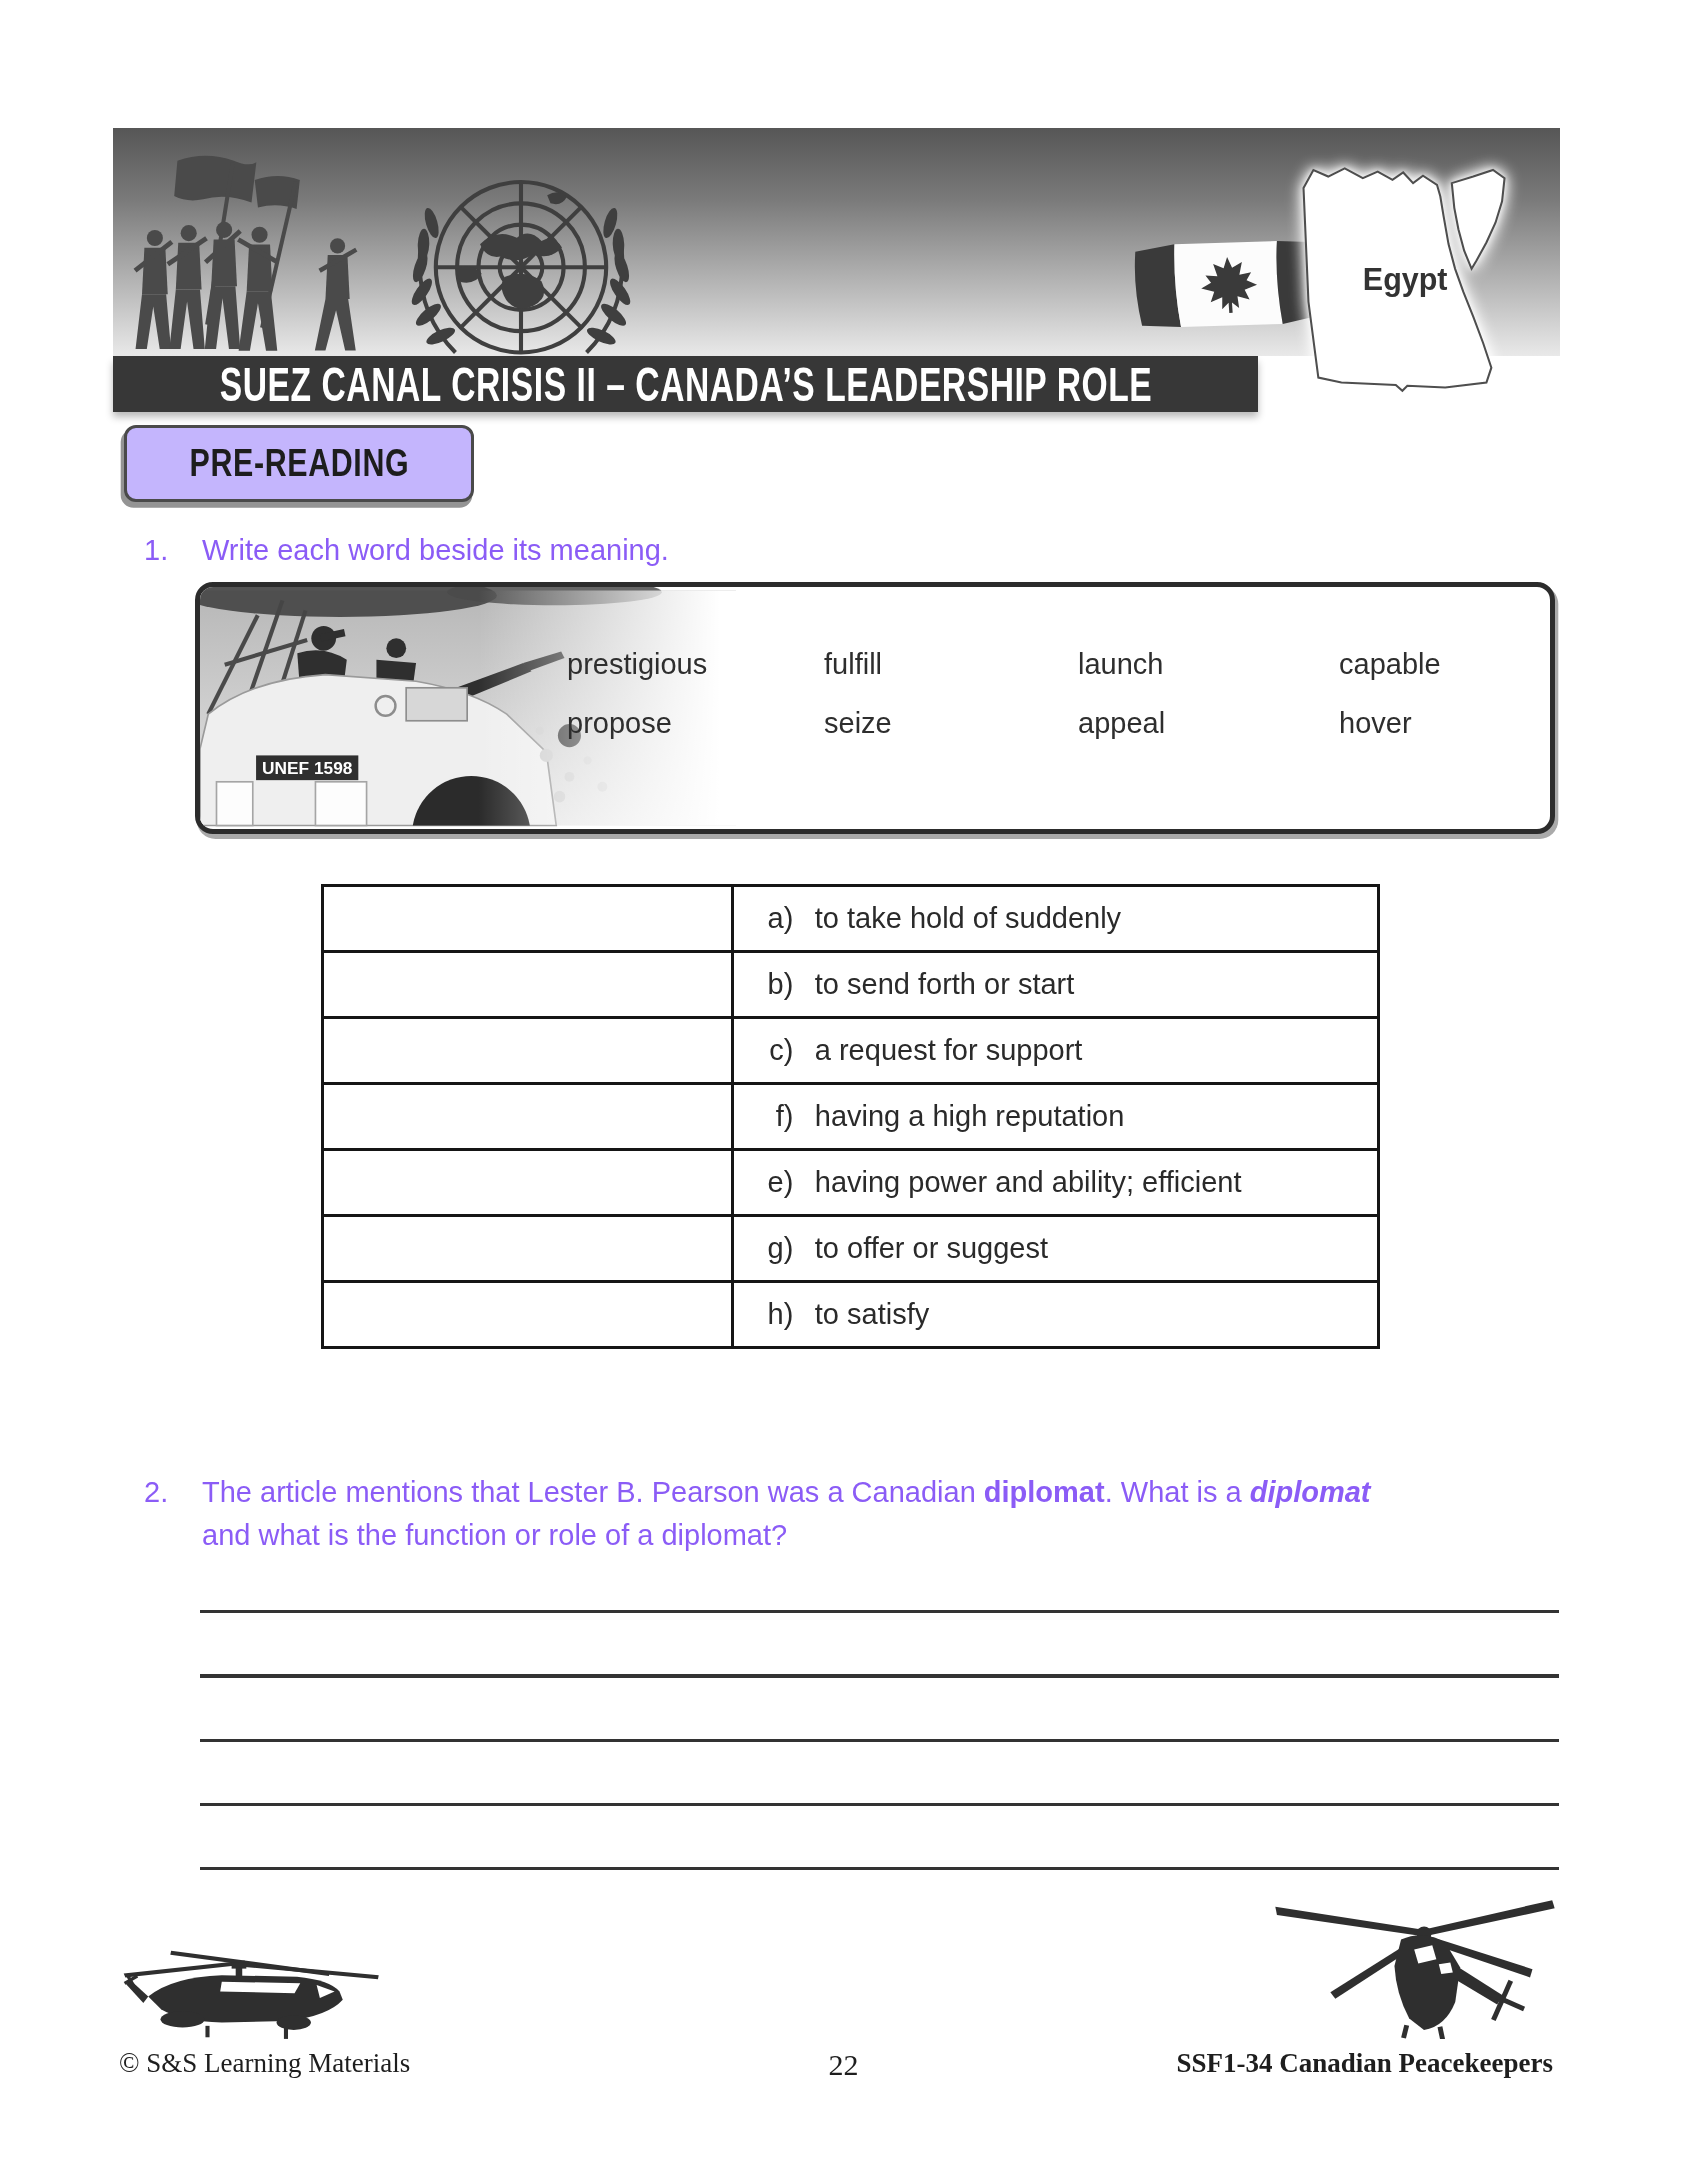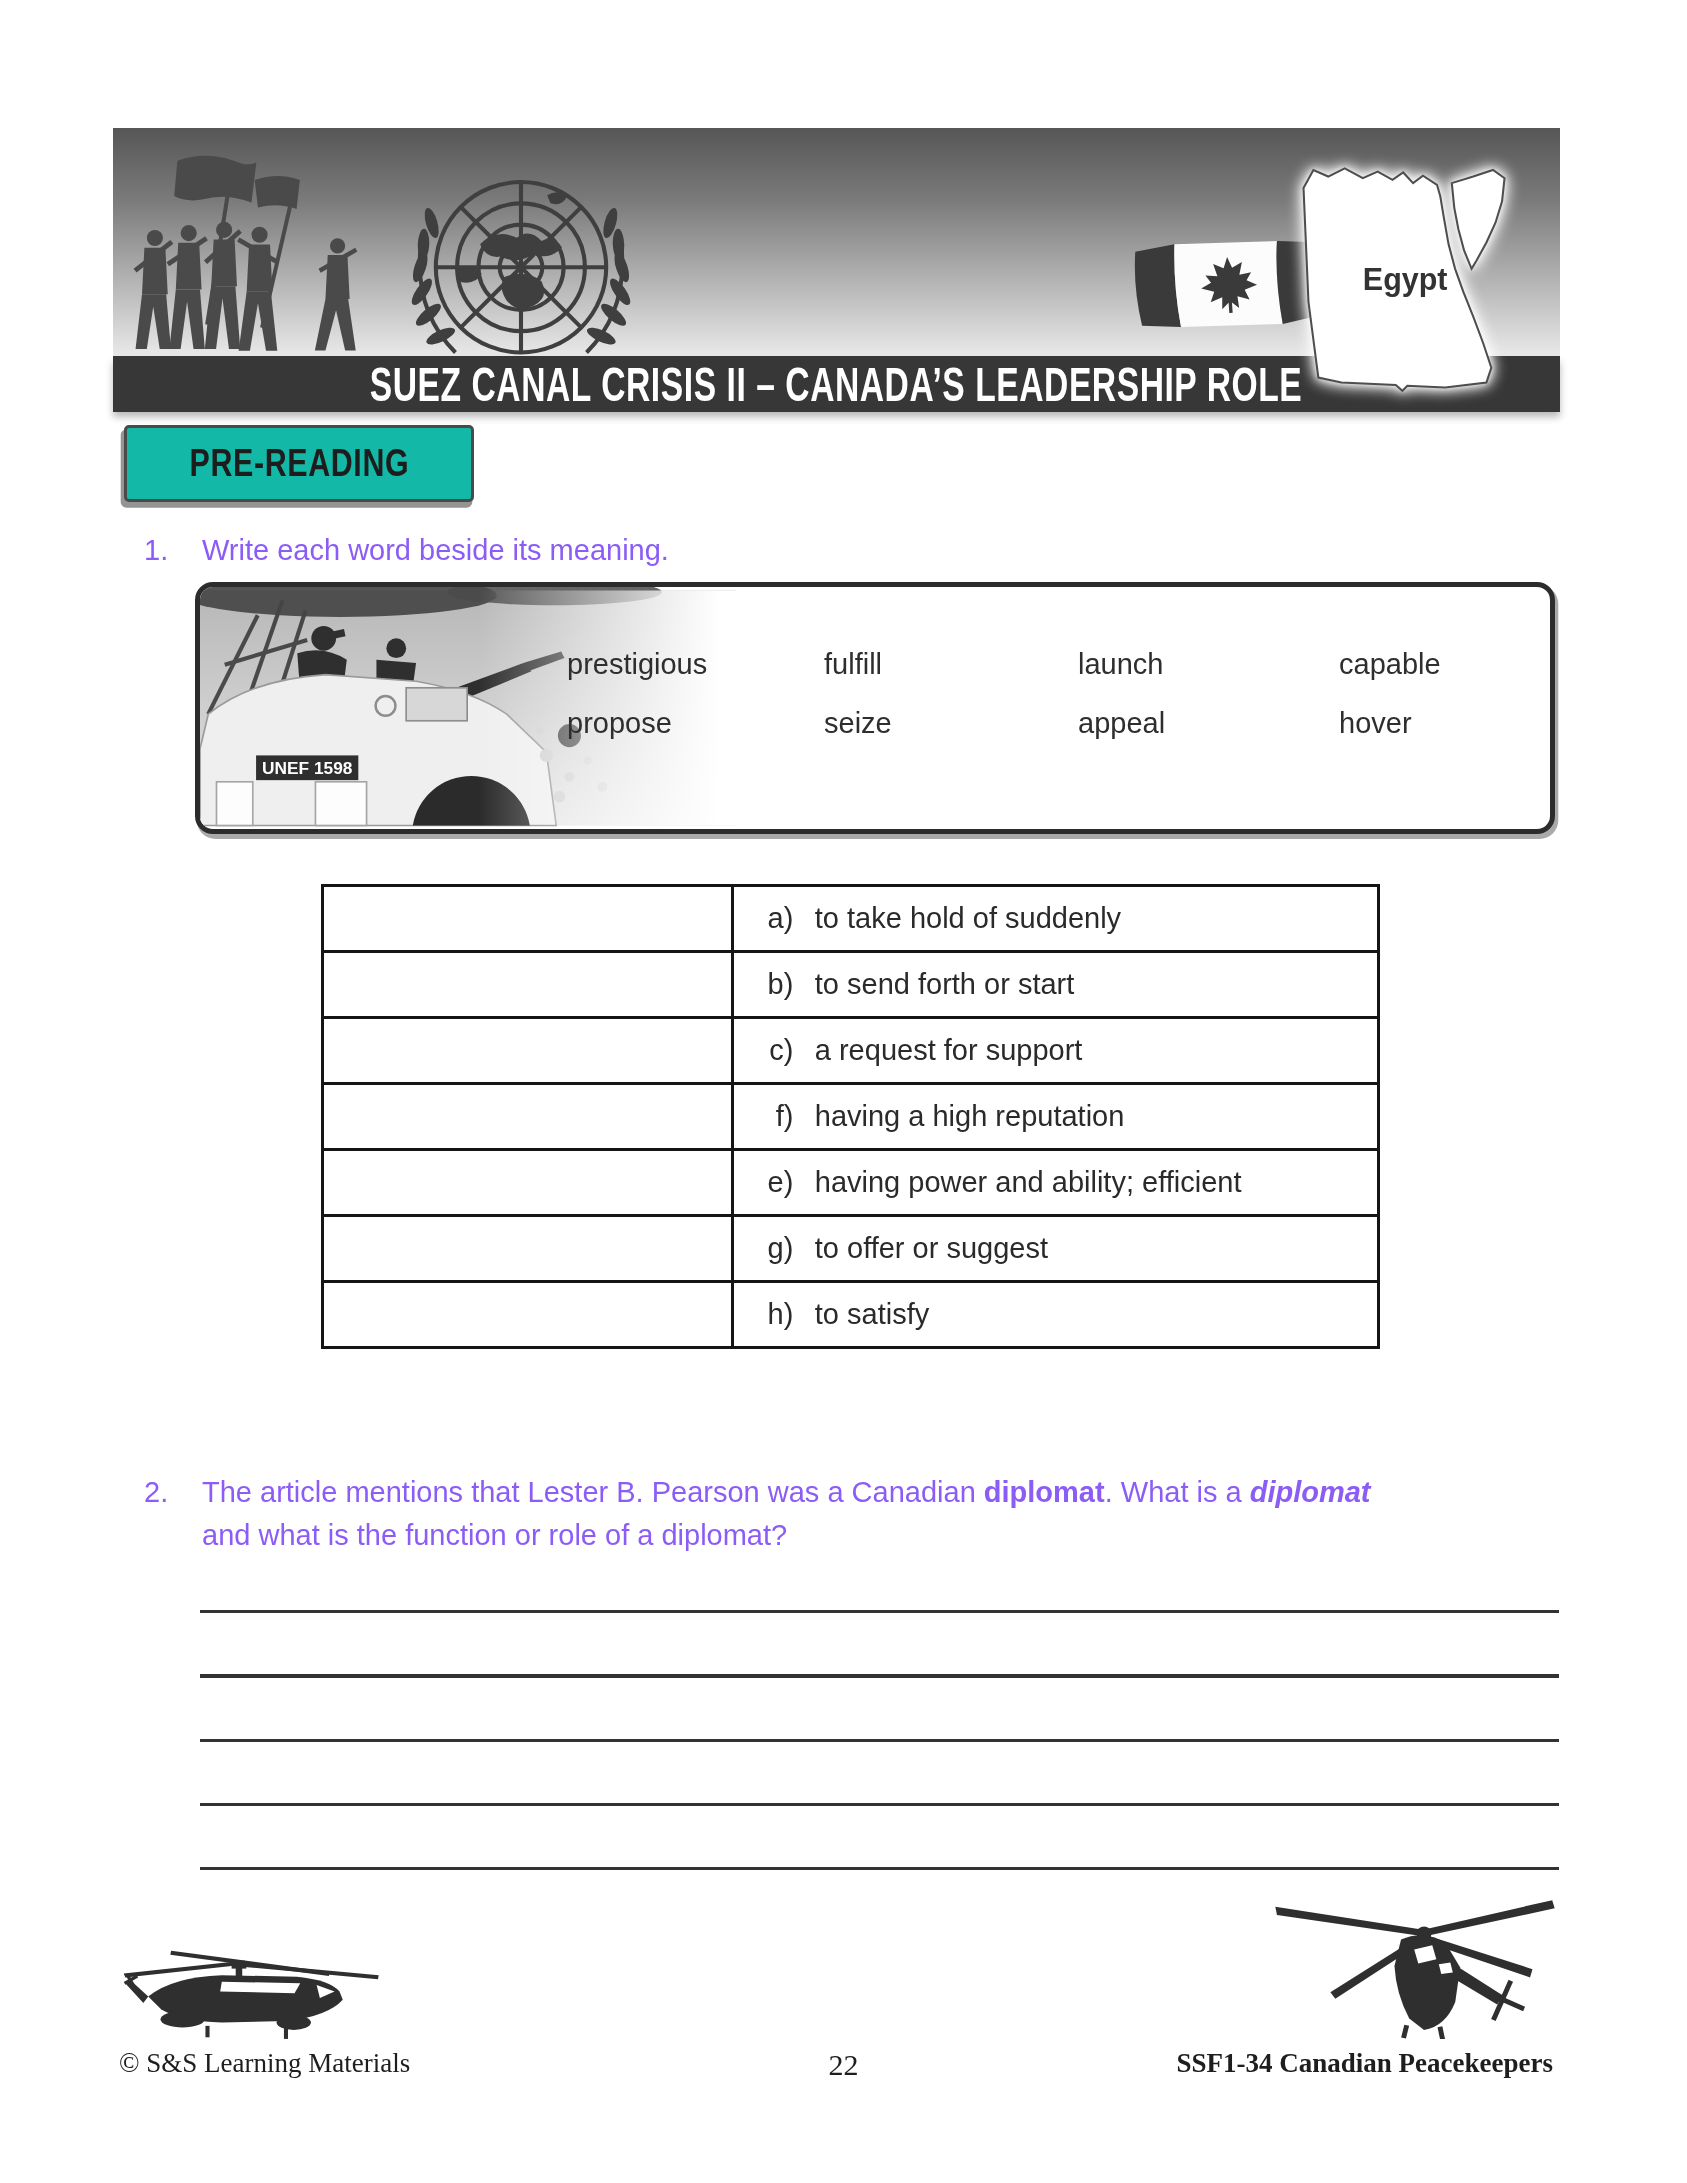--- a/index.html
+++ b/index.html
@@ -5,31 +5,31 @@
   html,body{margin:0;padding:0;background:#fff;}
   .page{position:relative;width:1687px;height:2183px;background:#fff;overflow:hidden;
         font-family:"Liberation Sans", sans-serif;color:#2b2b2b;}
 
   
   .banner{position:absolute;left:113px;top:128px;width:1447px;height:228px;overflow:hidden;
           background:linear-gradient(180deg,#565656 0%,#7b7b7b 32%,#b5b5b5 68%,#e9e9e9 100%);}
   .soldiers{position:absolute;left:0;bottom:-1.6px;width:306px;height:203px;}
   .un-emblem{position:absolute;left:243px;top:18px;width:330px;height:213px;}
   .canada-flag{position:absolute;left:1012px;top:101px;width:213px;height:117px;}
-  .title-bar{position:absolute;left:113px;top:356px;width:1447px;height:56px;background:#373737;
+  .title-bar{position:absolute;left:113px;top:356px;width:1145px;height:56px;background:#373737;
              display:flex;align-items:center;justify-content:center;box-shadow:0 5.8px 7.4px rgba(0,0,0,.28);}
   .title-text{color:#ffffff;font-weight:bold;font-size:48px;white-space:nowrap;
               transform:scaleX(.70);letter-spacing:0.8px;}
   .egypt-map{position:absolute;left:1282px;top:137px;width:249px;height:262px;
              filter:drop-shadow(0 0 7.4px rgba(255,255,255,.95)) drop-shadow(0 0 3.3px rgba(255,255,255,.9));}
   .egypt-label{font-family:"Liberation Sans", sans-serif;font-weight:bold;font-size:37px;fill:#333;}
 
   
-  .badge{position:absolute;left:124px;top:425px;width:344px;height:71px;background:#14b8a6;
-         border:3.3px solid #4a4a4a;border-radius:5px;display:flex;align-items:center;justify-content:center;
+  .badge{position:absolute;left:124px;top:425px;width:344px;height:71px;background:#c4b5fd;
+         border:3.3px solid #4a4a4a;border-radius:12px;display:flex;align-items:center;justify-content:center;
          box-shadow:-2.5px 5px 0 0.8px #949494;}
   .badge span{font-size:38px;font-weight:800;color:#1d1d1d;transform:scaleX(.8);white-space:nowrap;letter-spacing:0.8px;}
 
   
   .question{position:absolute;left:144px;font-size:29px;color:#8b5cf6;line-height:43px;}
   .q1{top:529px;}
   .q2{top:1471px;width:1425px;}
   .qnum{display:inline-block;width:58px;}
   .b{font-weight:bold;}
   .bi{font-weight:bold;font-style:italic;}

